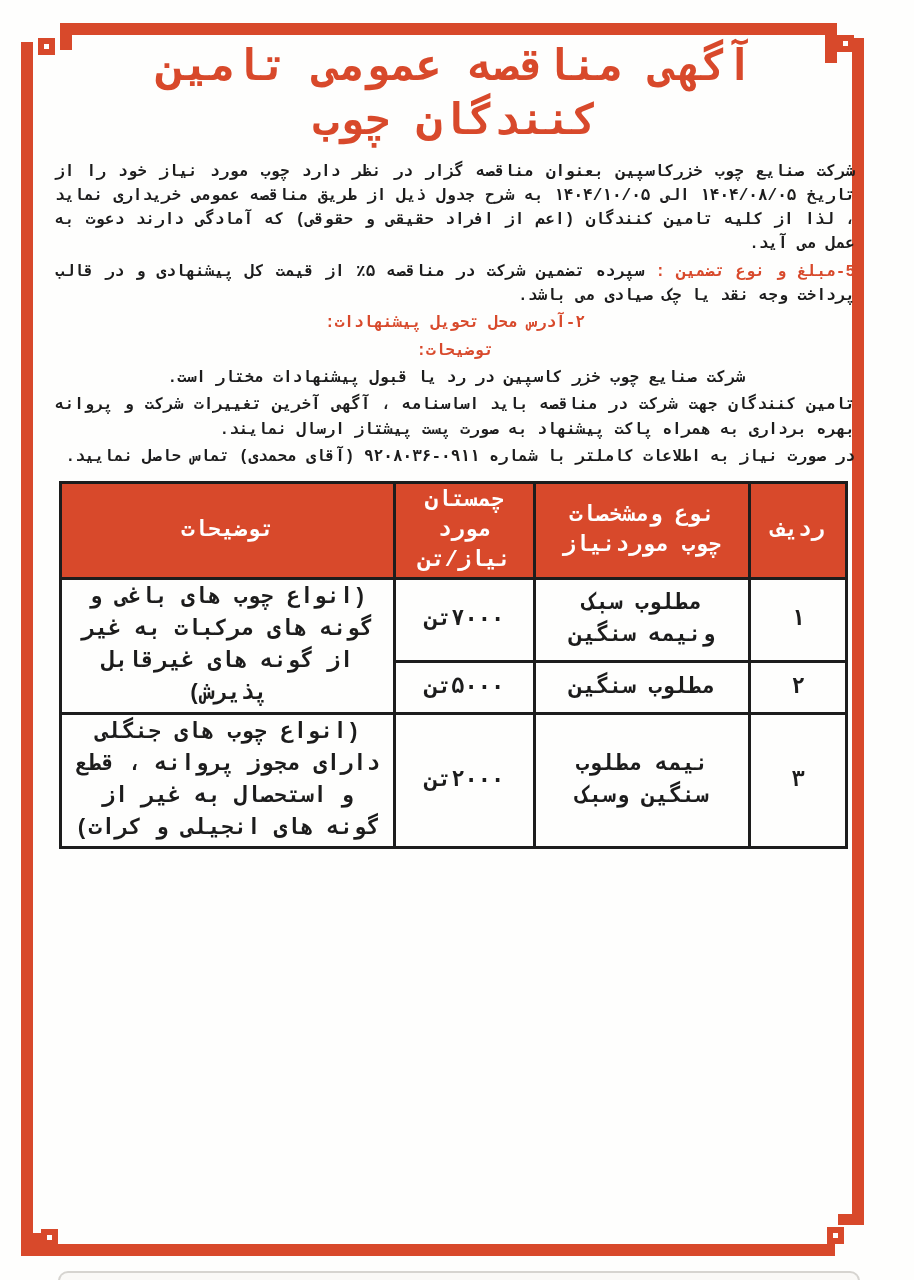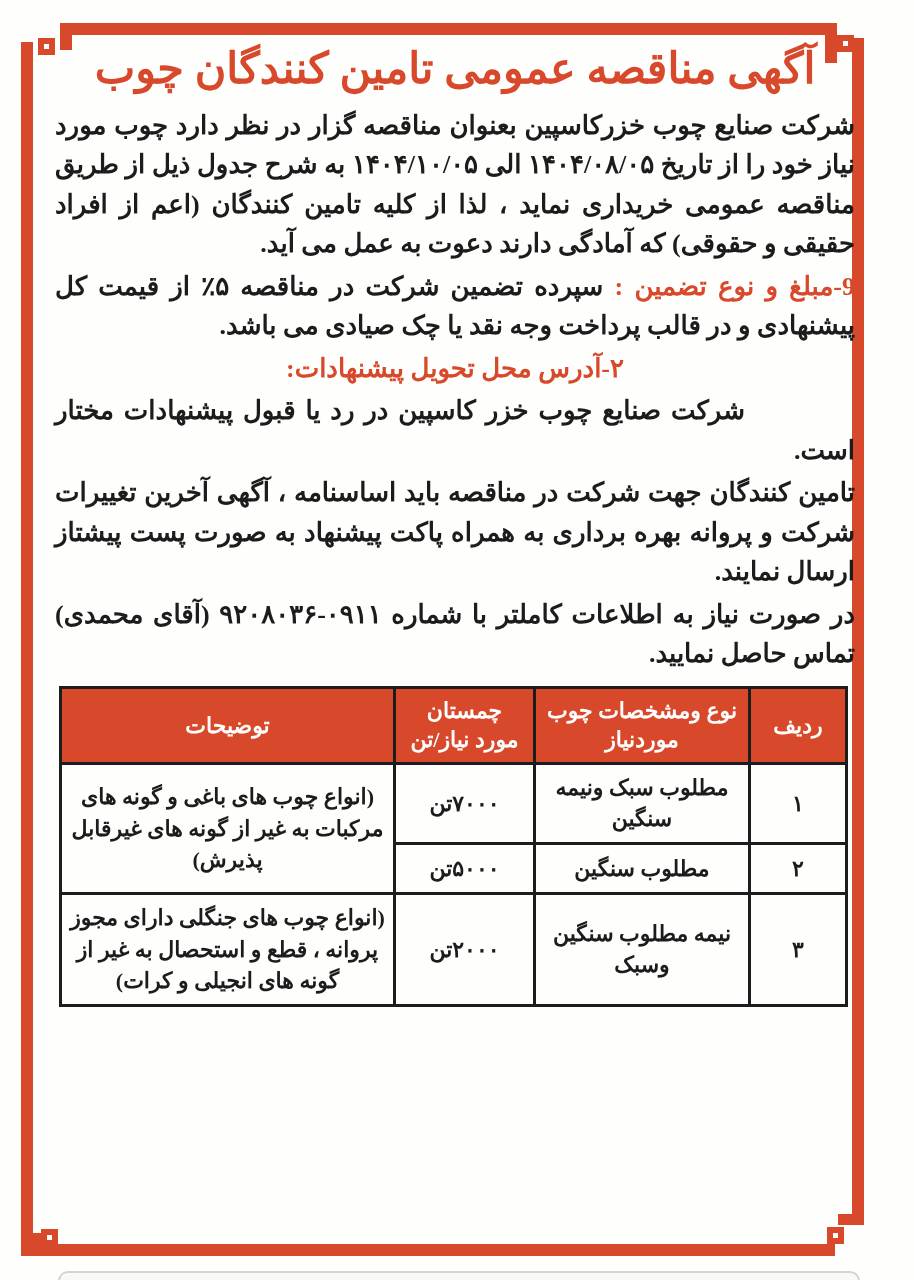--- a/index.html
+++ b/index.html
@@ -1,21 +1,21 @@
 <!DOCTYPE html>
 <html lang="fa" dir="rtl" style="--accent: #d8492b;"><head>
 <meta charset="utf-8">
 <style>
   html,body{margin:0;padding:0;}
   .page{
     position:relative;
     width:914px;height:1280px;
     background:#fefefd;
     overflow:hidden;
-    font-family:Liberation Serif, serif;
+    font-family:Liberation Mono, monospace;
     font-weight:700;
     color:#1c1c1c;
   }
   
   .bar{position:absolute;background:var(--accent);}
   .bar-top{left:60px;top:23px;width:777px;height:12px;}
   .bar-right{left:852px;top:38px;width:12px;height:1176px;}
   .bar-left{left:21px;top:42px;width:12px;height:1214px;}
   .bar-bottom{left:33px;top:1244px;width:802px;height:12px;}
   .stub-tl{left:60px;top:23px;width:12px;height:27px;}
@@ -41,21 +41,21 @@
   h1.title{
     margin:6px 0 10px 0;
     text-align:center;
     color:var(--accent);
     font-size:43px;
     line-height:1.25;
     font-weight:700;
   }
   .content p{
     margin:3px 0;
-    font-size:26px;
+    font-size:16px;
     line-height:1.52;
     text-align:justify;
   }
   .red{color:var(--accent);}
   p.head{color:var(--accent);text-align:center;}
   p.note-indent{text-indent:110px;}
   
   table.req{
     border-collapse:collapse;
     width:calc(100% - 14px);
@@ -98,26 +98,27 @@
   <div class="pin pin-tr"></div>
   <div class="pin pin-bl"></div>
   <div class="pin pin-br"></div>
 
   <div class="content">
 
     <h1 class="title">آگهی مناقصه عمومی تامین کنندگان چوب</h1>
 
     <p class="intro"><span class="lead">شرکت صنایع چوب خزرکاسپین</span><span> بعنوان مناقصه گزار در نظر دارد چوب مورد نیاز خود را از تاریخ ۱۴۰۴/۰۸/۰۵ الی ۱۴۰۴/۱۰/۰۵ به شرح جدول ذیل از طریق مناقصه عمومی خریداری نماید ، لذا از کلیه تامین کنندگان (اعم از افراد حقیقی و حقوقی) که آمادگی دارند دعوت به عمل می آید.</span></p>
 
-    <p><span class="red">9-مبلغ و نوع تضمین : </span><span>سپرده تضمین شرکت در مناقصه ۵٪ از قیمت کل پیشنهادی و در قالب پرداخت وجه نقد یا چک صیادی می باشد.</span></p>
+    <p><span class="red">5-مبلغ و نوع تضمین : </span><span>سپرده تضمین شرکت در مناقصه ۵٪ از قیمت کل پیشنهادی و در قالب پرداخت وجه نقد یا چک صیادی می باشد.</span></p>
 
     <p class="head">۲-آدرس محل تحویل پیشنهادات:</p>
 
 
 
+    <p class="head">توضیحات:</p>
     <p class="note-indent">شرکت صنایع چوب خزر کاسپین در رد یا قبول پیشنهادات مختار است.</p>
     <p>تامین کنندگان جهت شرکت در مناقصه باید اساسنامه ، آگهی آخرین تغییرات شرکت و پروانه بهره برداری به همراه پاکت پیشنهاد به صورت پست پیشتاز ارسال نمایند.</p>
     <p>در صورت نیاز به اطلاعات کاملتر با شماره ۰۹۱۱-۹۲۰۸۰۳۶ (آقای محمدی) تماس حاصل نمایید.</p>
 
     <table class="req">
       <colgroup>
         <col style="width:97px">
         <col style="width:215px">
         <col style="width:140px">
         <col style="width:334px">

